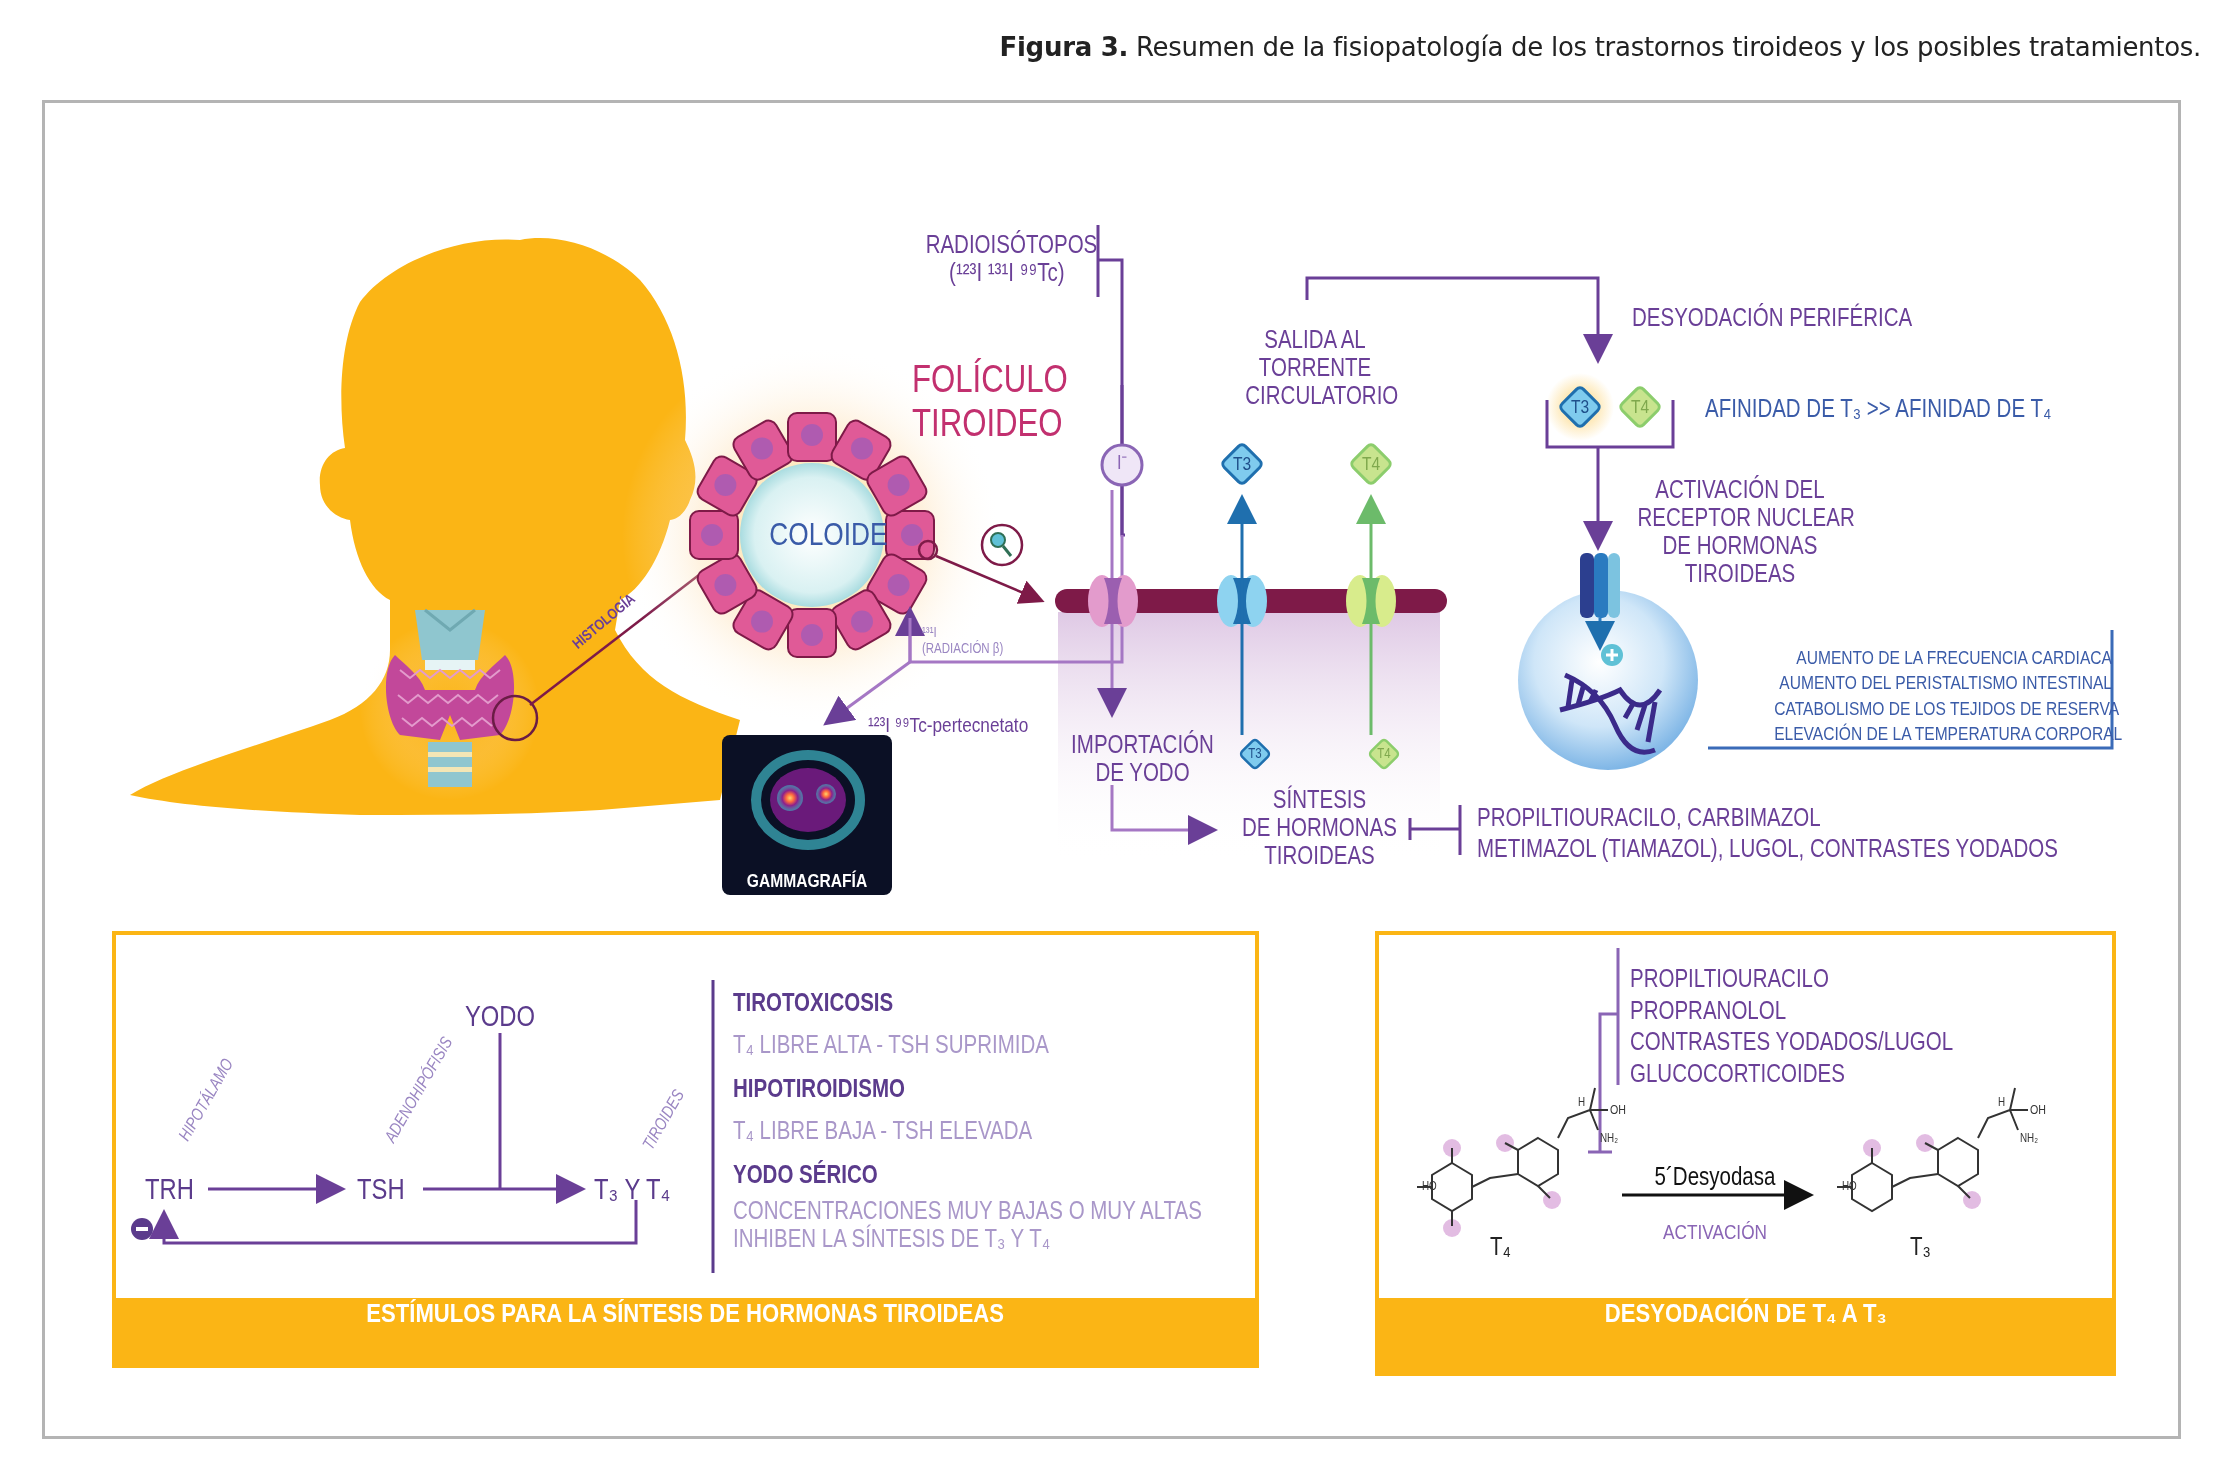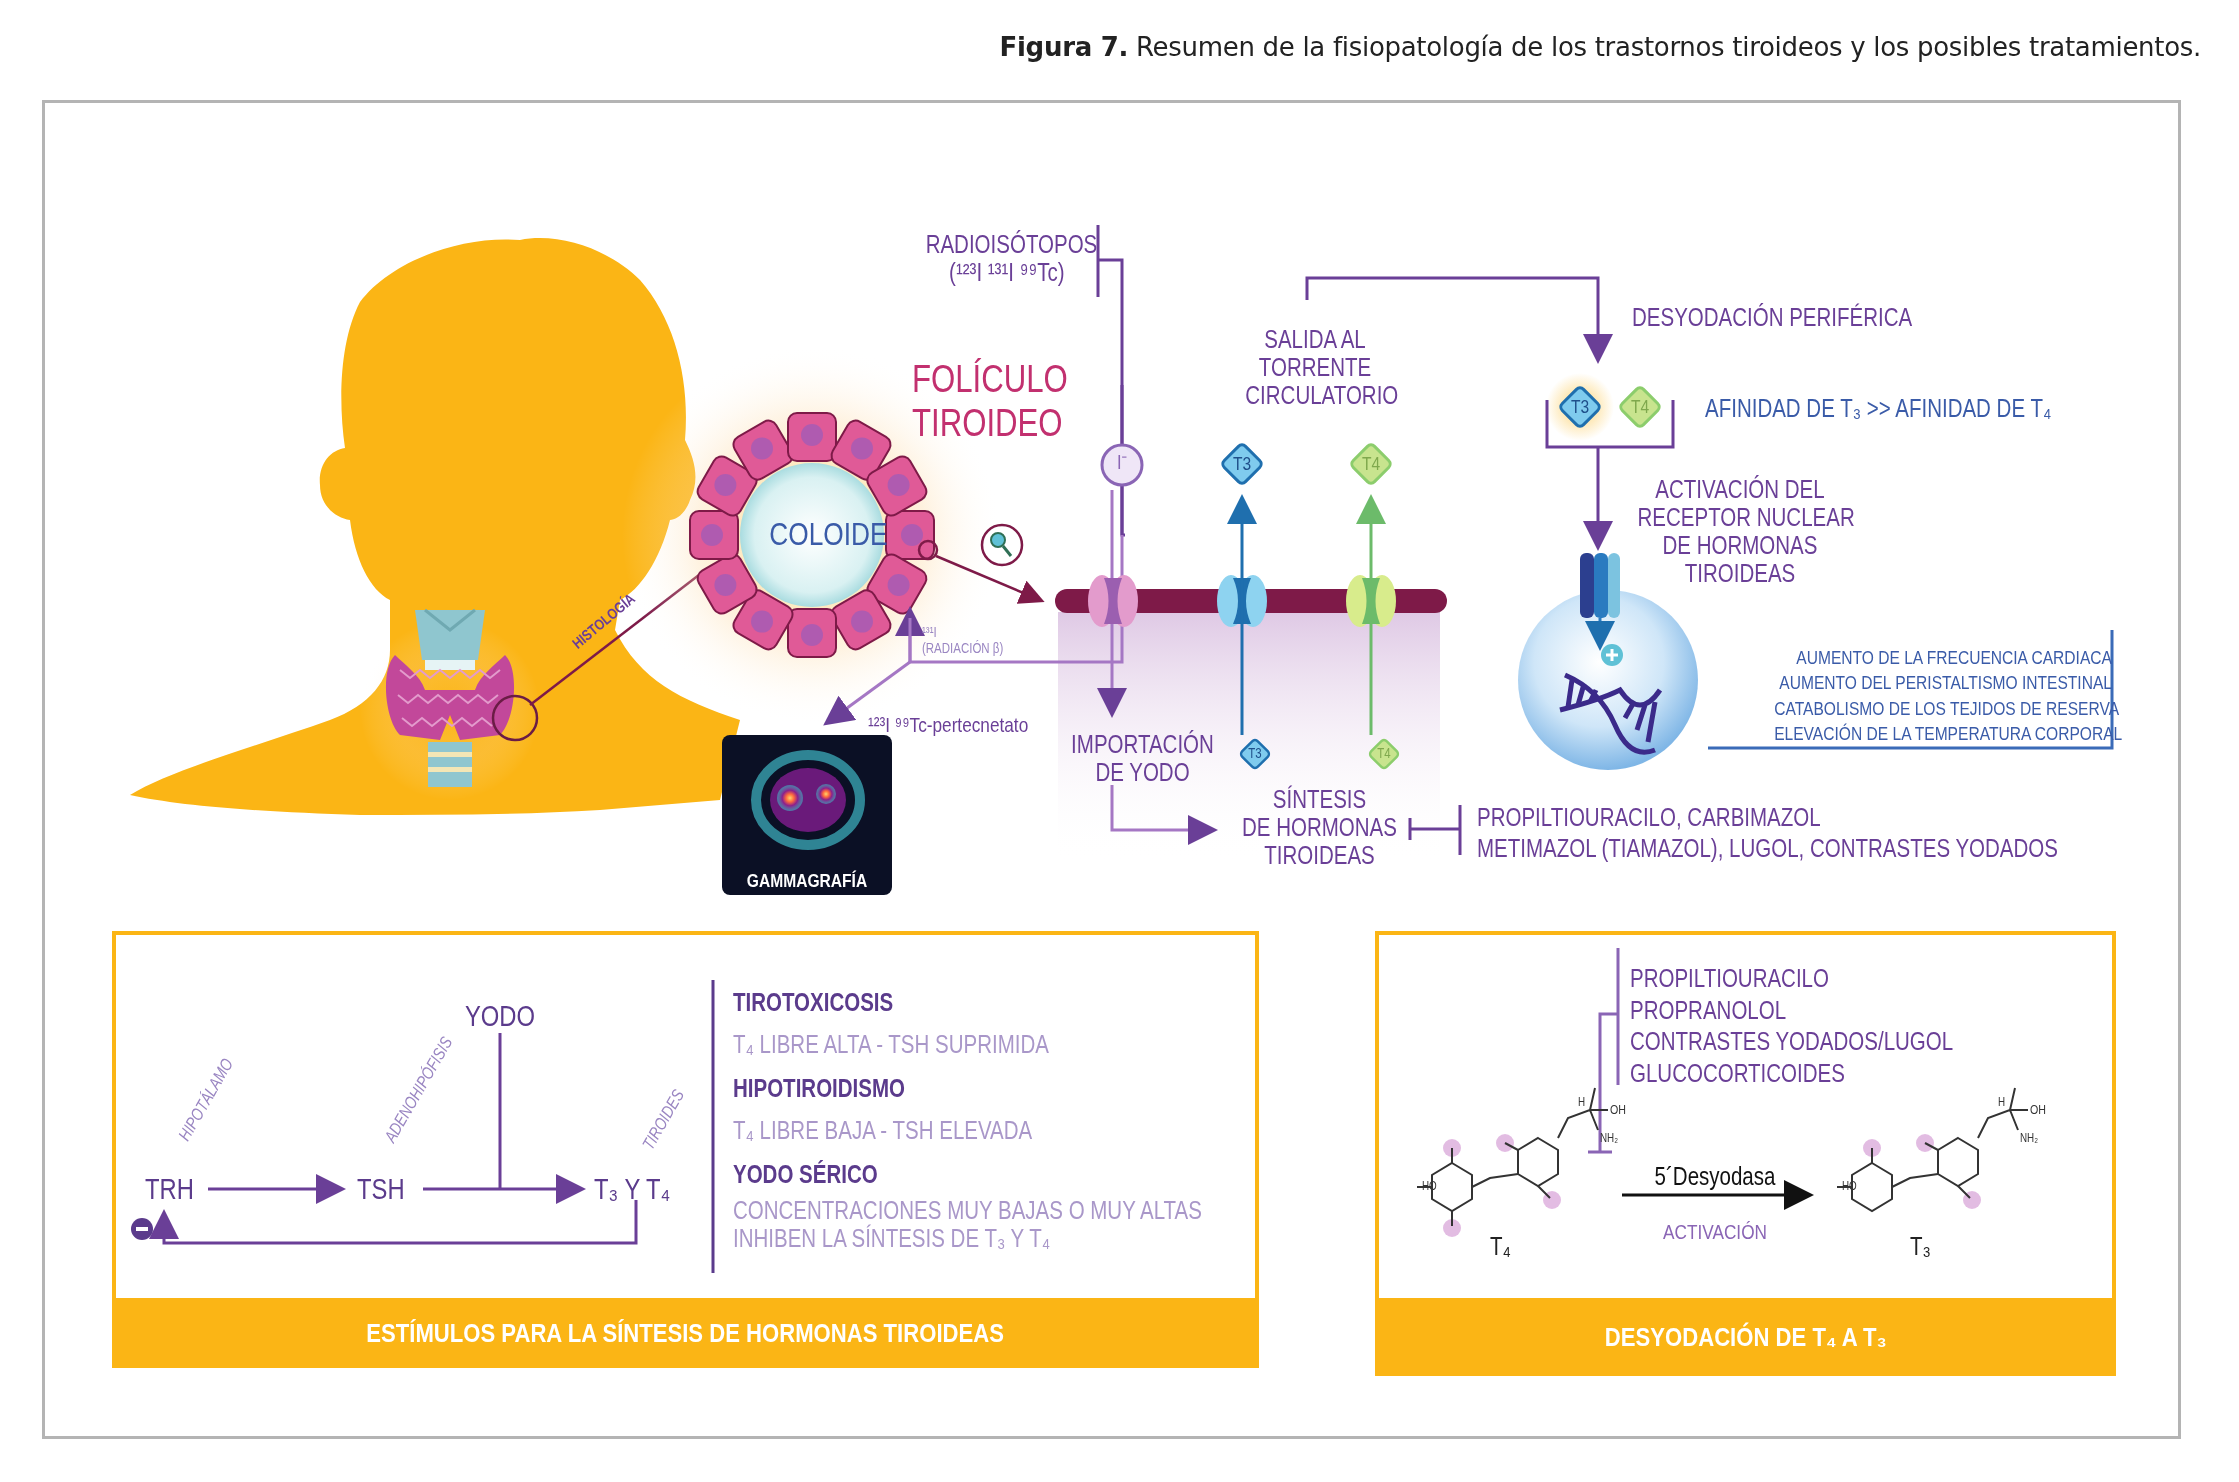--- a/index.html
+++ b/index.html
@@ -17,29 +17,29 @@
          transform: scaleX(0.82); transform-origin: center top; }
   .lbl.left { text-align: left; transform-origin: left top; }
   .lbl.right { text-align: right; transform-origin: right top; }
   .purple { color: #6a3f97; }
   .dark-purple { color: #5b3b8c; }
   .light-purple { color: #9a86c2; }
   .blue { color: #3a5ba8; }
   .magenta { color: #c2306f; }
   .white { color: #ffffff; }
   .box { position: absolute; border: 4px solid #fbb515; box-sizing: border-box; background: #fff; }
-  .band { position: absolute; background: #fbb515; display: flex; align-items: center; justify-content: center; }
+  .band { position: absolute; background: #fbb515; display: flex; align-items: flex-start; justify-content: center; }
   .band span { color: #fff; font-weight: bold; font-size: 26px; transform: scaleX(0.85); white-space: nowrap;
                font-family: "Liberation Sans", sans-serif; }
 </style>
 </head>
 <body>
 
 <div class="abs caption">
-  <b>Figura 7.</b><span> Resumen de la fisiopatología de los trastornos tiroideos y los posibles tratamientos.</span>
+  <b>Figura 3.</b><span> Resumen de la fisiopatología de los trastornos tiroideos y los posibles tratamientos.</span>
 </div>
 
 <div class="abs frame"></div>
 
 <svg class="diagram" viewBox="0 0 2239 1482">
   <defs>
     <radialGradient id="glow" cx="50%" cy="50%" r="50%">
       <stop offset="0%" stop-color="#fbb515" stop-opacity="0.55"></stop>
       <stop offset="60%" stop-color="#fdd9a3" stop-opacity="0.35"></stop>
       <stop offset="100%" stop-color="#ffffff" stop-opacity="0"></stop>

